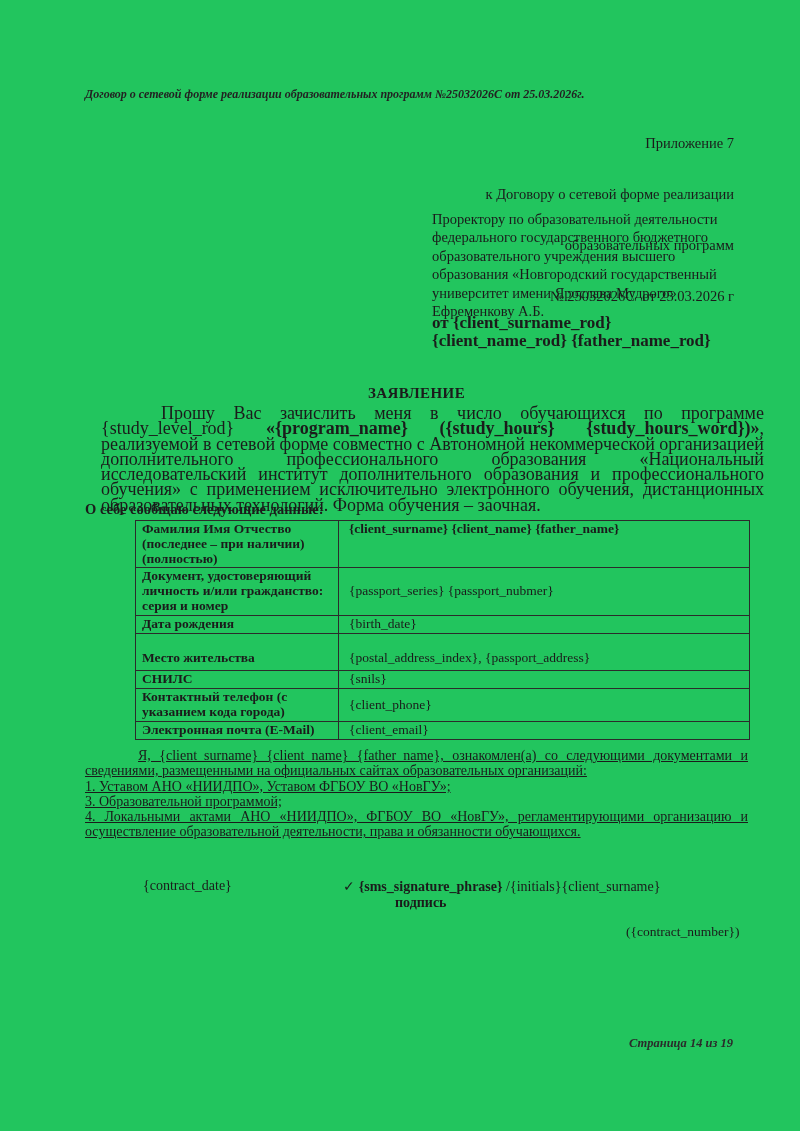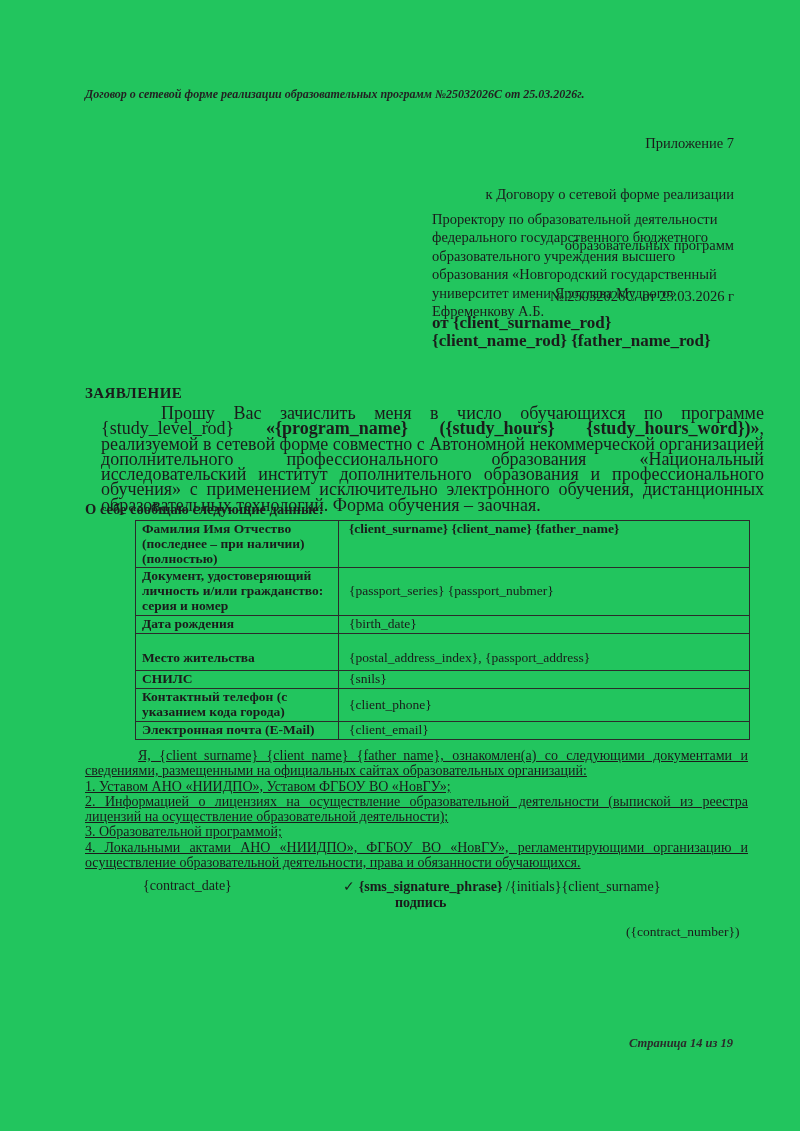--- a/index.html
+++ b/index.html
@@ -23,21 +23,21 @@
   .addressee{
     position:absolute;left:432px;top:185px;width:298px;
     font-size:14.5px;line-height:18.4px;margin-top:25px;
   }
   .from-block{
     position:absolute;left:432px;top:314px;width:302px;
     font-weight:bold;font-size:17px;line-height:18px;
   }
   .doc-title{
     position:absolute;left:85px;top:385px;width:663px;
-    font-weight:bold;font-size:15px;letter-spacing:.4px;
+    text-align:center;font-weight:bold;font-size:15px;letter-spacing:.4px;
   }
   .para1{
     position:absolute;left:101px;top:406px;width:663px;margin:0;
     font-size:18px;line-height:15.3px;text-align:justify;text-indent:60px;
   }
   .details-intro{
     position:absolute;left:85px;top:501px;
     font-weight:bold;font-size:14.5px;
   }
   table.details{
@@ -126,21 +126,20 @@
       <tr>
         <td class="lbl">Электронная почта (E-Mail)</td>
         <td class="val">{client_email}</td>
       </tr>
     </tbody>
   </table>
 
   <div class="ack">
     <p class="ack-intro">Я, {client_surname} {client_name} {father_name}, ознакомлен(а) со следующими документами и сведениями, размещенными на официальных сайтах образовательных организаций:</p>
     <p class="ack-item">1. Уставом АНО «НИИДПО»,  Уставом  ФГБОУ ВО «НовГУ»;</p>
-    <p class="ack-item">2. Информацией о лицензиях на осуществление образовательной деятельности (выпиской из реестра лицензий на осуществление образовательной деятельности);</p>
     <p class="ack-item">3. Образовательной программой;</p>
     <p class="ack-item">4. Локальными актами АНО «НИИДПО», ФГБОУ ВО «НовГУ»,  регламентирующими организацию и осуществление образовательной деятельности, права и обязанности обучающихся.</p>
   </div>
 
   <div class="sig-date">{contract_date}</div>
 
   <div class="sig-line"><span class="check">✓</span><span class="b">{sms_signature_phrase}</span><span> /{initials}{client_surname}</span></div>
 
   <div class="sig-caption">подпись</div>
 

